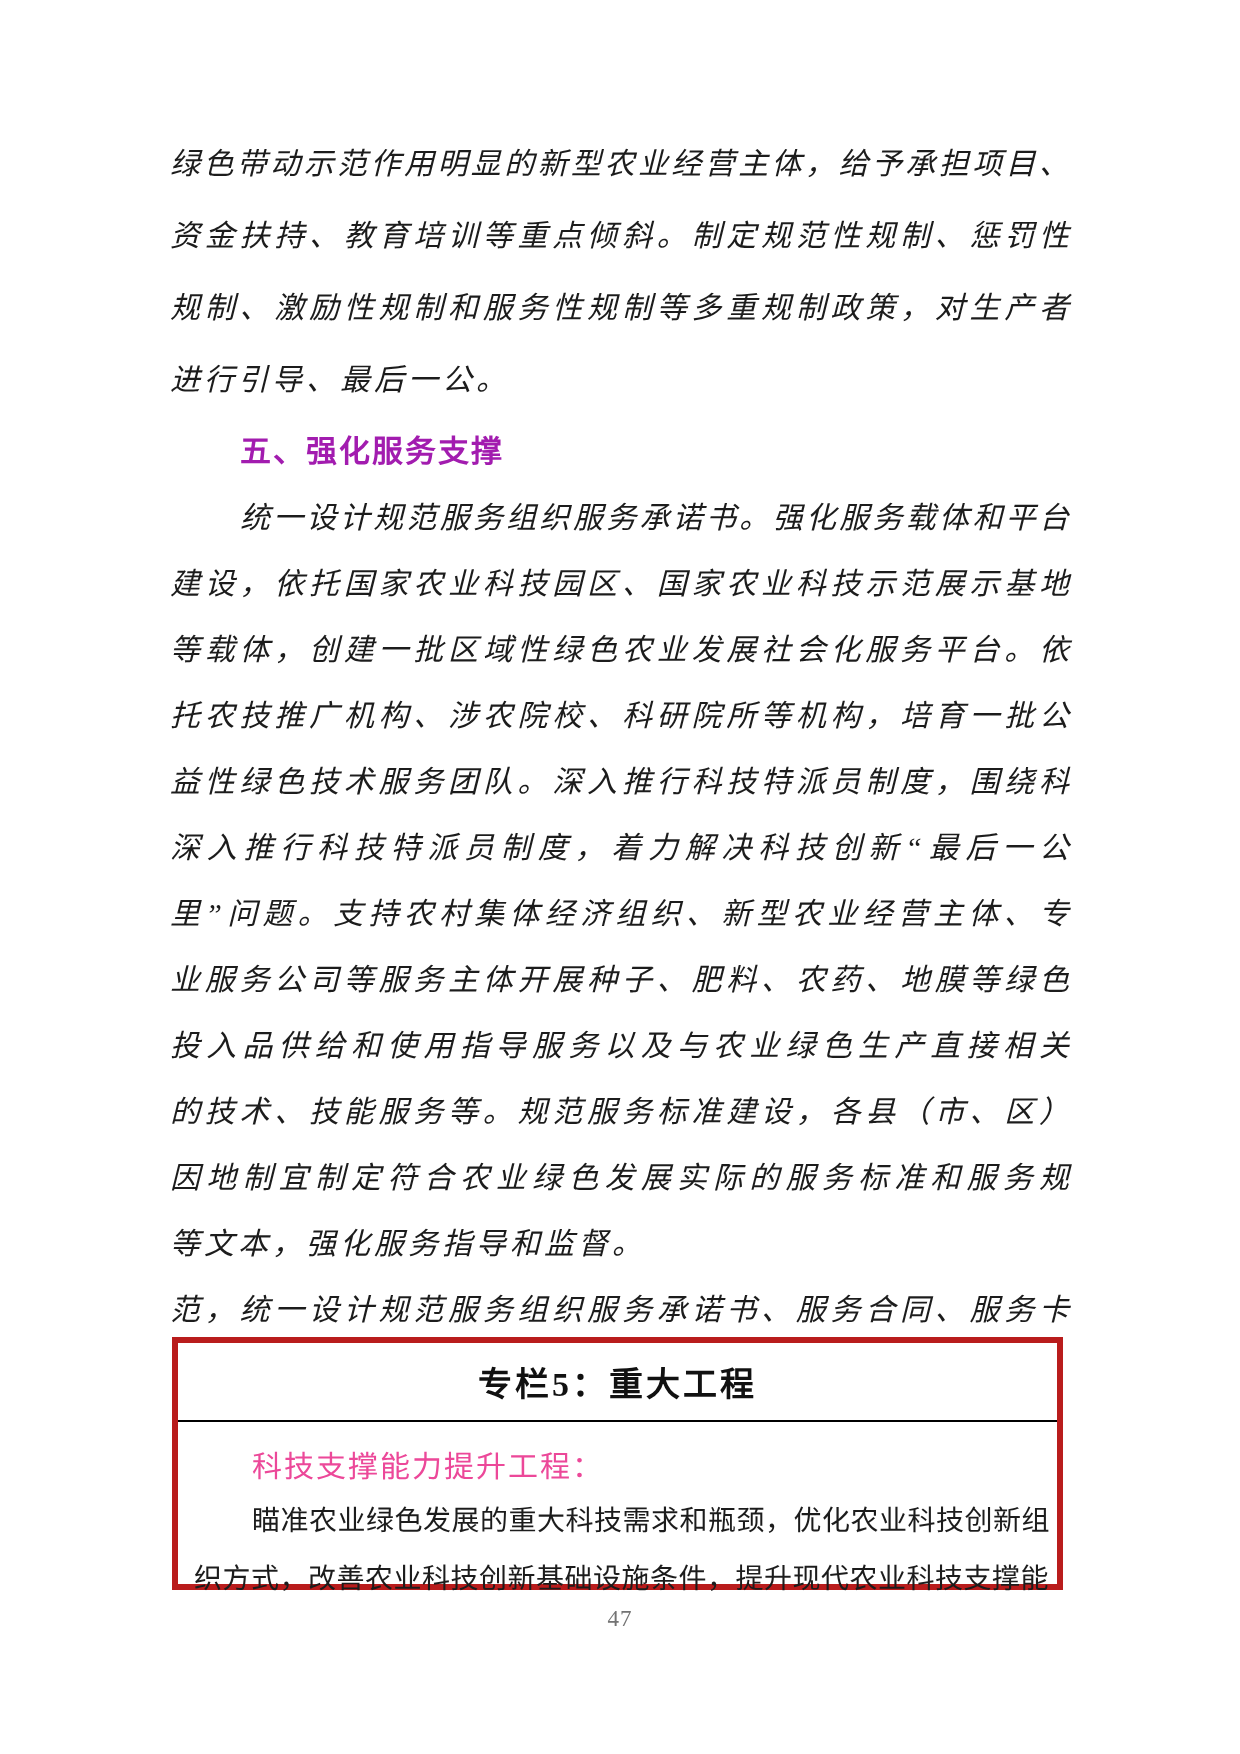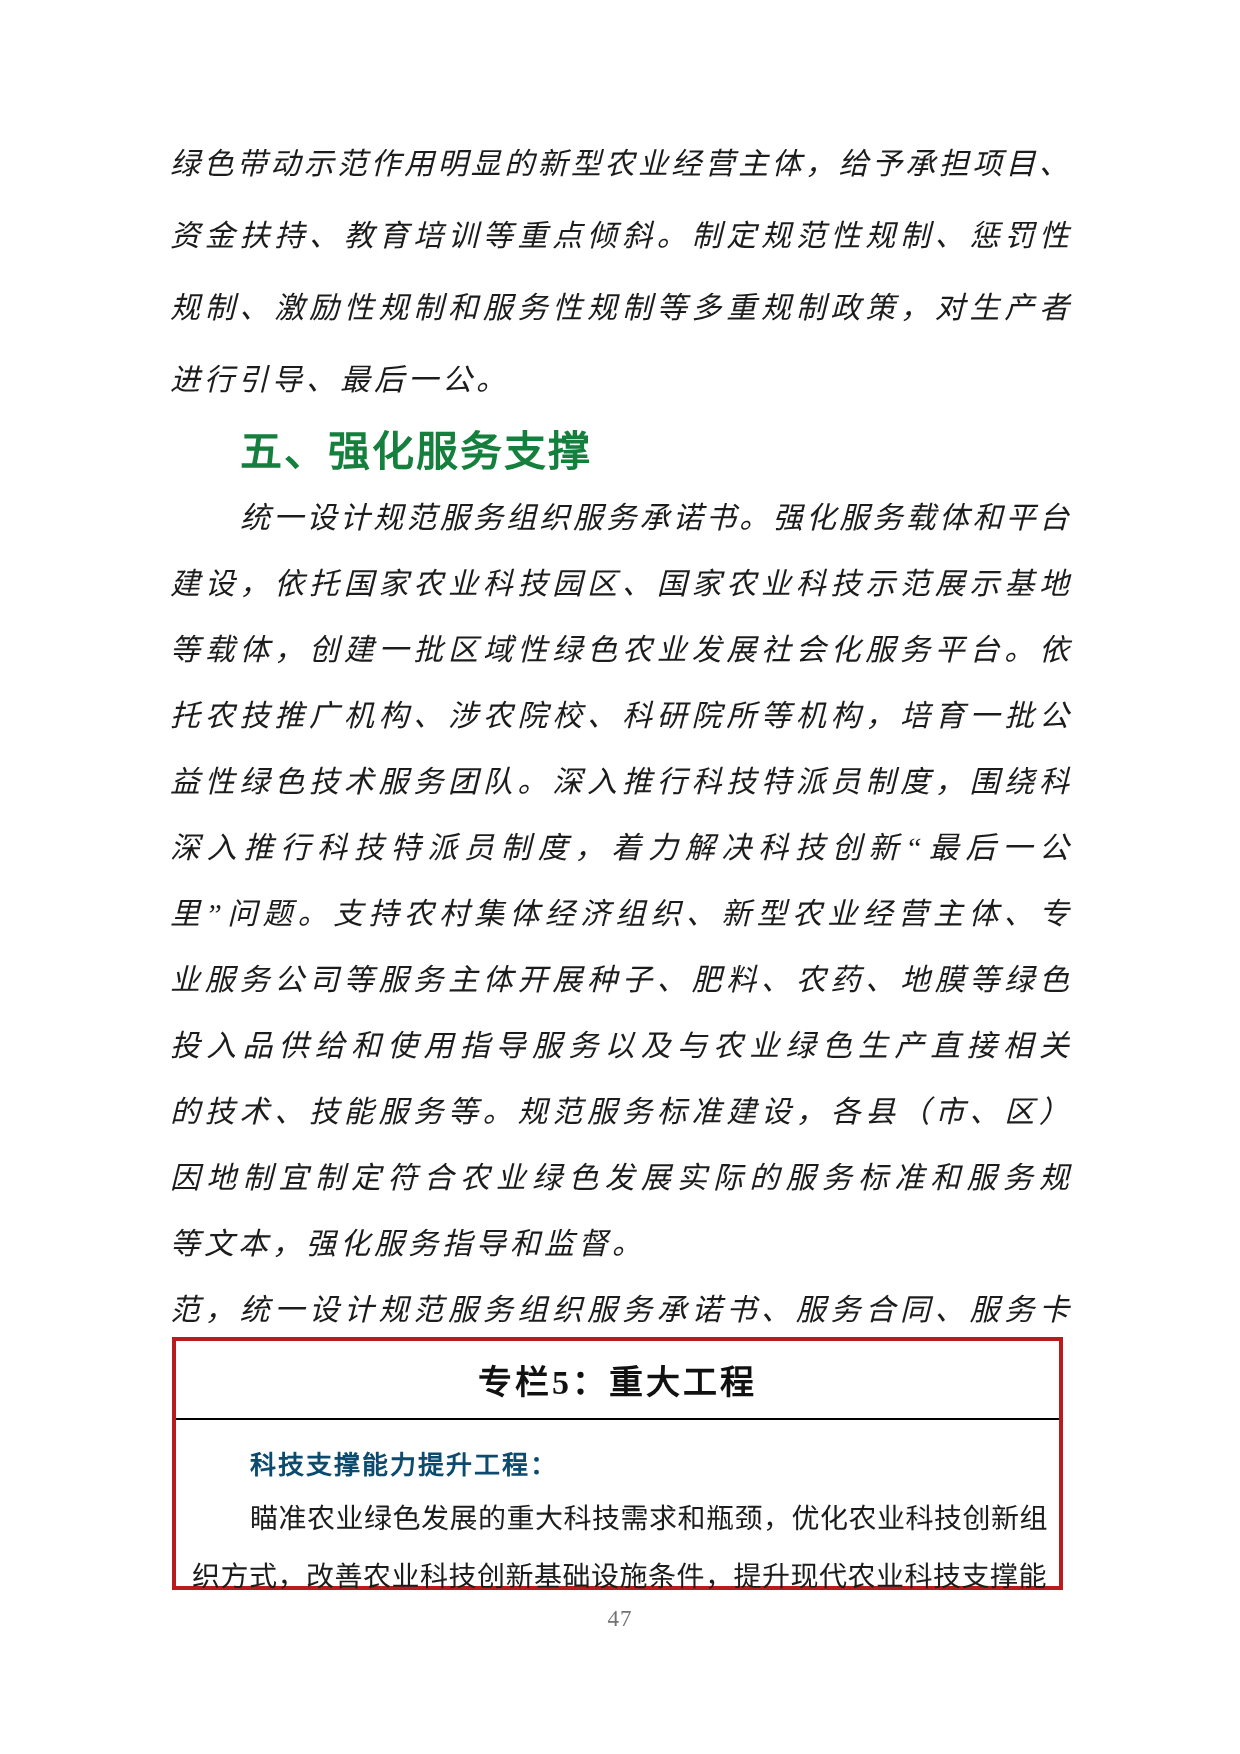--- a/index.html
+++ b/index.html
@@ -41,36 +41,36 @@
   #paragraph-service .line:first-child { text-indent: 70px; }
 
   .section-heading {
     position: absolute;
     left: 170px;
     top: 416px;
     width: 900px;
     margin: 0;
     font-family: "Liberation Sans", "DejaVu Sans", sans-serif;
     font-weight: 700;
-    font-size: 42px;
+    font-size: 31px;
     line-height: 72px;
     letter-spacing: 2px;
     text-indent: 70px;
-    color: #15803d;
+    color: #a21caf;
   }
 
   
   .callout {
     position: absolute;
     left: 172px;
     top: 1337px;
     width: 891px;
     height: 253px;
     box-sizing: border-box;
-    border: 4px solid #b91c1c;
+    border: 6px solid #b91c1c;
     background: #ffffff;
   }
   .callout-header {
     box-sizing: border-box;
     height: 79px;
     border-bottom: 2px solid #000000;
     display: flex;
     align-items: center;
     justify-content: center;
     font-weight: 700;
@@ -79,26 +79,26 @@
     color: #111111;
   }
   .callout-body {
     box-sizing: border-box;
     height: 170px;
     overflow: hidden;
     padding: 26px 16px 0 16px;
   }
   .box-subheading {
     font-family: "Liberation Sans", "DejaVu Sans", sans-serif;
-    font-weight: 700;
-    font-size: 26px;
+    font-weight: 400;
+    font-size: 30px;
     line-height: 38px;
     letter-spacing: 2px;
     text-indent: 58px;
-    color: #0c4a6e;
+    color: #ec4899;
   }
   .box-para { margin-top: 6px; }
   .box-para .line {
     font-size: 28px;
     line-height: 58px;
     letter-spacing: 0.5px;
     text-align: justify;
     text-align-last: justify;
     text-justify: inter-character;
     white-space: nowrap;

